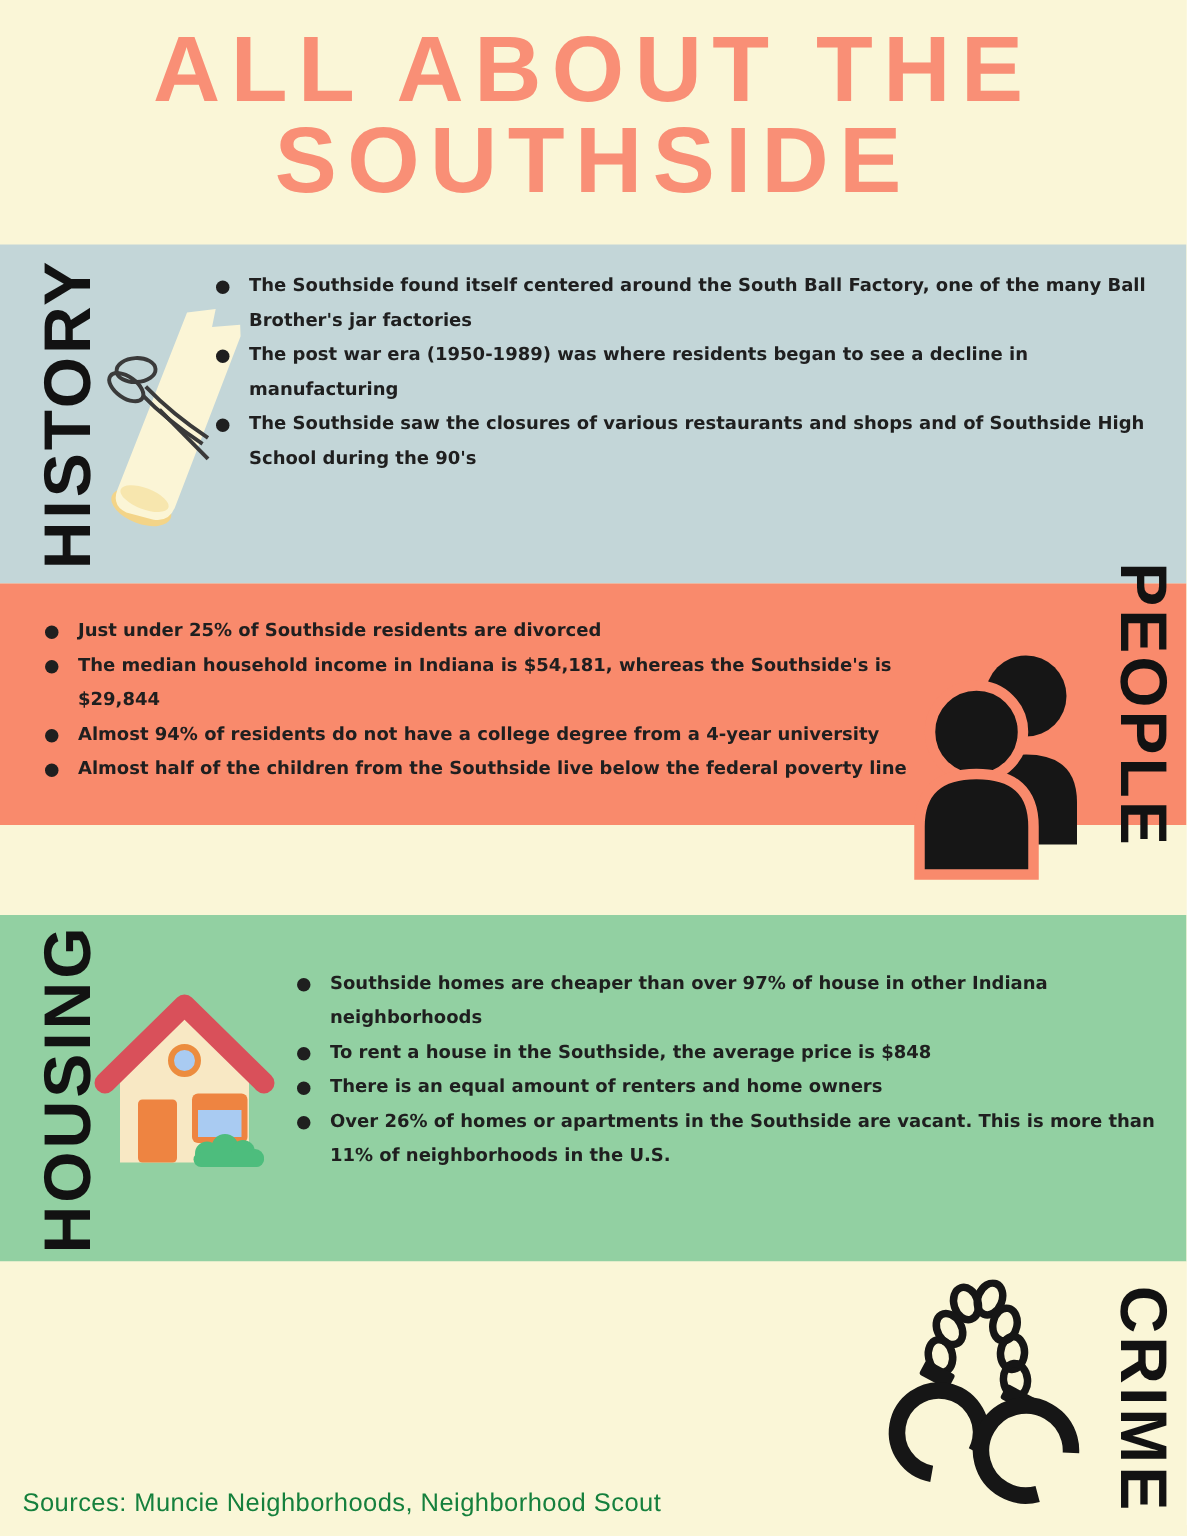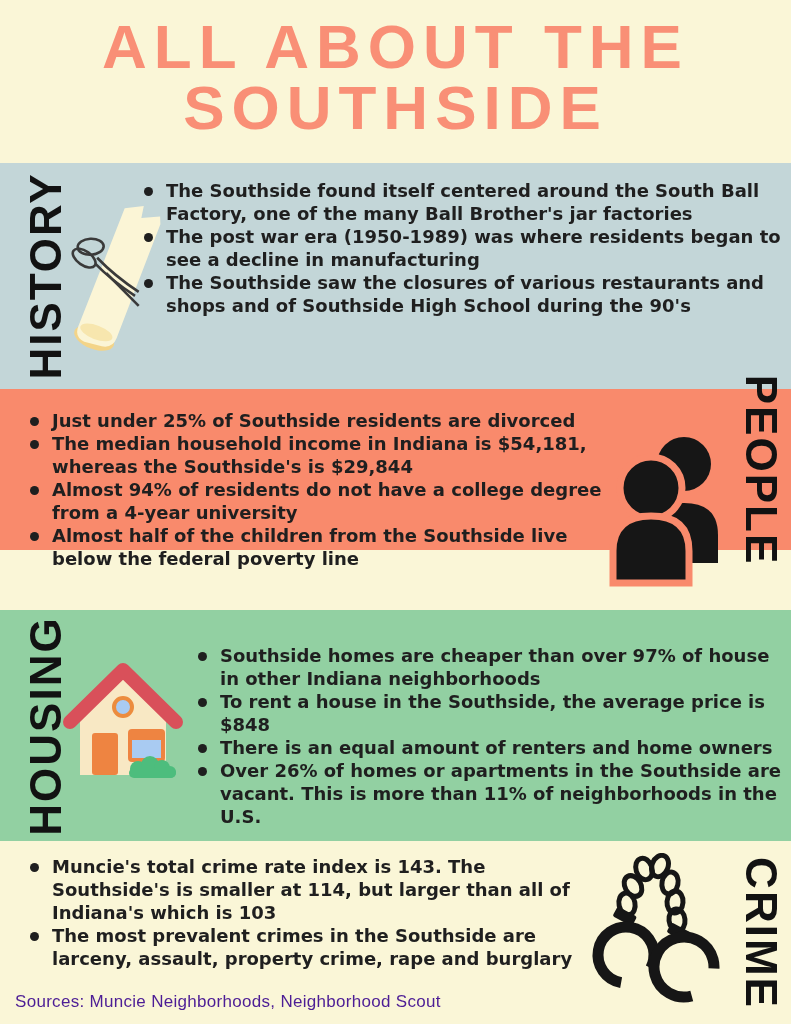--- a/index.html
+++ b/index.html
@@ -27,42 +27,42 @@
   .vlabel{
     position:absolute;top:50%;white-space:nowrap;
     font-family:"Liberation Sans",sans-serif;
     font-weight:bold;font-size:44px;letter-spacing:2px;color:#121212;
   }
   .vlabel.left{left:46px;transform:translate(-50%,-50%) rotate(-90deg);}
   .vlabel.right{left:calc(100% - 30px);transform:translate(-50%,-50%) rotate(90deg);}
 
   
   ul.bullets{position:absolute;margin:0;padding:0;list-style:none;
-    font-size:18px;font-weight:bold;line-height:23px;color:var(--text-dark,#1f1f1f);}
+    font-size:12px;font-weight:bold;line-height:23px;color:var(--text-dark,#1f1f1f);}
   ul.bullets li{position:relative;padding-left:28px;margin:0;}
   ul.bullets li::before{content:"";position:absolute;left:6px;top:8px;width:9px;height:9px;border-radius:50%;background:var(--text-dark,#1f1f1f);}
 
   .section-history ul.bullets{left:138px;top:16px;width:645px;}
   .section-people  ul.bullets{left:24px;top:20px;width:600px;}
   .section-housing ul.bullets{left:192px;top:34px;width:592px;}
   .section-crime   ul.bullets{left:24px;top:14px;width:560px;}
 
   
   .icon{position:absolute;}
   .icon svg{display:block;width:100%;height:100%;}
   .icon-scroll{left:50px;top:24px;width:138px;height:182px;}
   .icon-people{left:596px;top:22px;width:132px;height:178px;}
   .icon-house{left:56px;top:34px;width:134px;height:138px;}
   .icon-handcuffs{left:586px;top:12px;width:142px;height:152px;}
 
   
   .sources{
     position:absolute;left:15px;bottom:12px;
     font-family:"Liberation Sans",sans-serif;font-size:17px;font-weight:400;
-    color:#4c1d95;letter-spacing:0.3px;
+    color:#15803d;letter-spacing:0.3px;
   }
 </style>
 </head>
 <body>
 
 <div class="poster">
 
   <header class="title-block">
     <h1>
       <span>ALL ABOUT THE</span>
@@ -144,24 +144,20 @@
 
     <ul class="bullets">
       <li>Southside homes are cheaper than over 97% of house in other Indiana neighborhoods</li>
       <li>To rent a house in the Southside, the average price is $848</li>
       <li>There is an equal amount of renters and home owners</li>
       <li>Over 26% of homes or apartments in the Southside are vacant. This is more than 11% of neighborhoods in the U.S.</li>
     </ul>
   </section>
 
   <section class="section section-crime">
-    <ul class="bullets">
-      <li>Muncie's total crime rate index is 143. The Southside's is smaller at 114, but larger than all of Indiana's which is 103</li>
-      <li>The most prevalent crimes in the Southside are larceny, assault, property crime, rape and burglary</li>
-    </ul>
 
     <div class="icon icon-handcuffs">
       <svg viewBox="0 0 142 152" aria-hidden="true">
         <g fill="none" stroke="#161616" stroke-width="5">
           <ellipse cx="58" cy="16" rx="8" ry="11" transform="rotate(-18 58 16)"></ellipse>
           <ellipse cx="74" cy="13" rx="8" ry="11" transform="rotate(22 74 13)"></ellipse>
           <ellipse cx="47" cy="33" rx="8" ry="11" transform="rotate(-30 47 33)"></ellipse>
           <ellipse cx="84" cy="30" rx="8" ry="11" transform="rotate(12 84 30)"></ellipse>
           <ellipse cx="41" cy="51" rx="8" ry="11" transform="rotate(-12 41 51)"></ellipse>
           <ellipse cx="89" cy="49" rx="8" ry="11" transform="rotate(4 89 49)"></ellipse>

